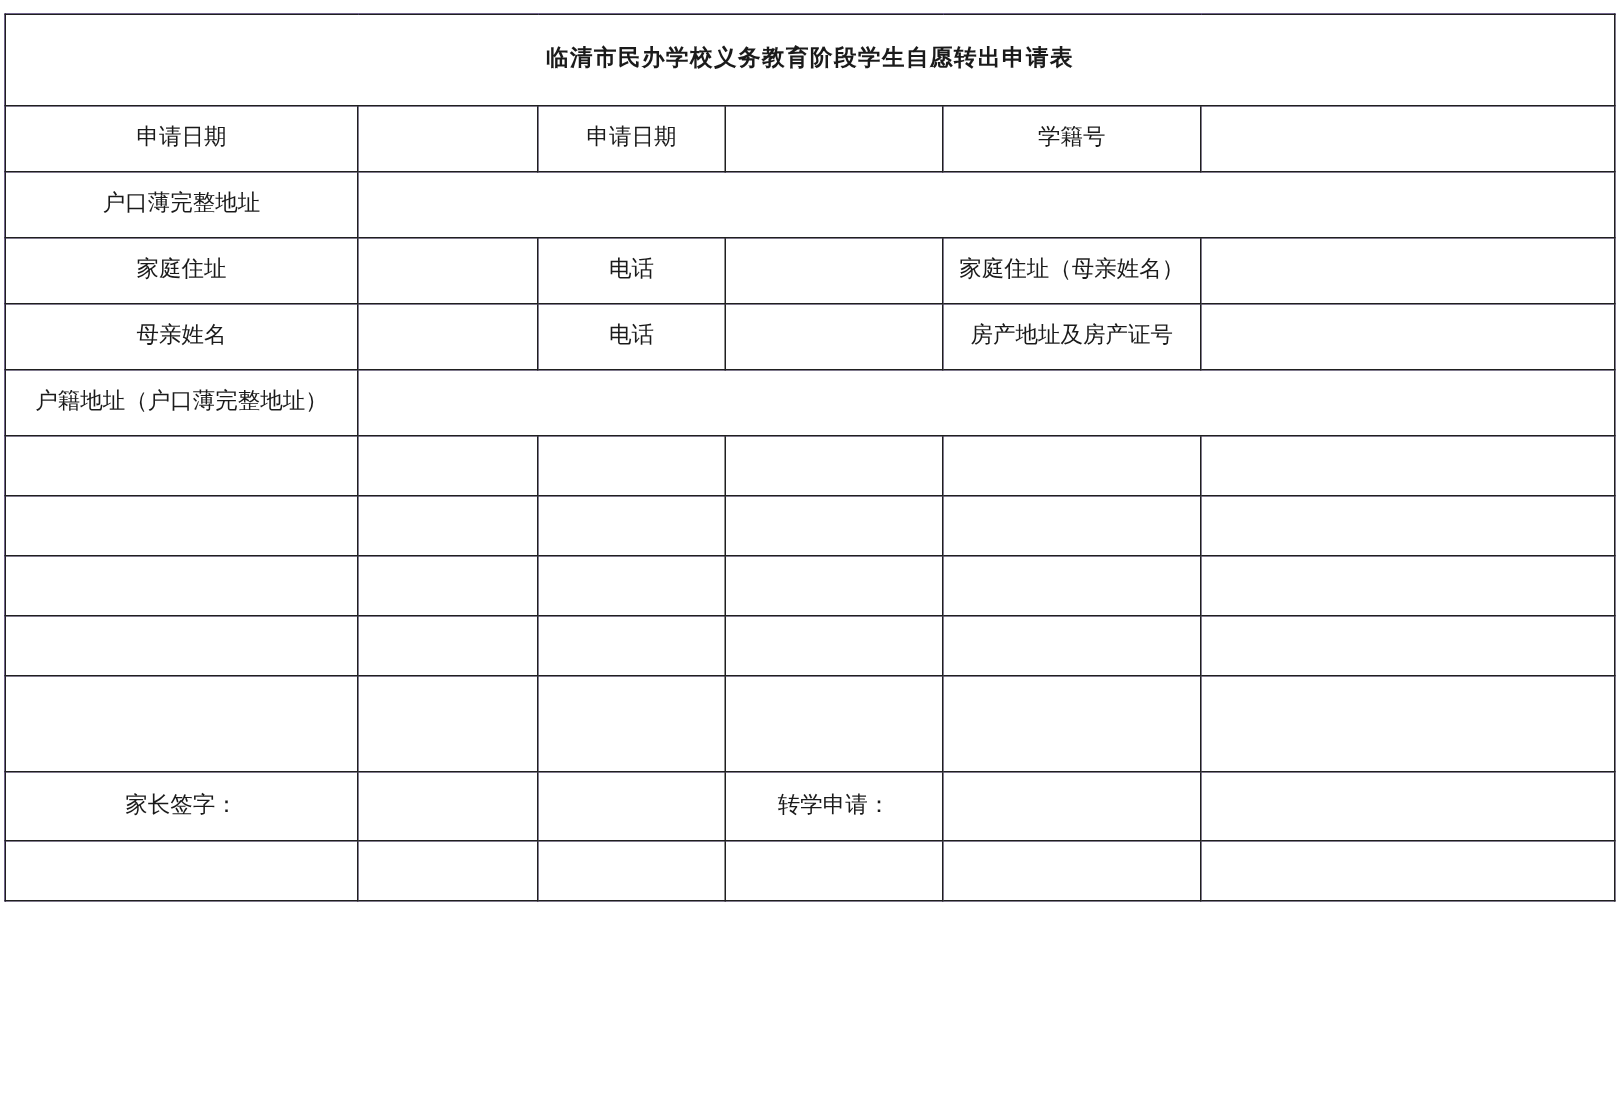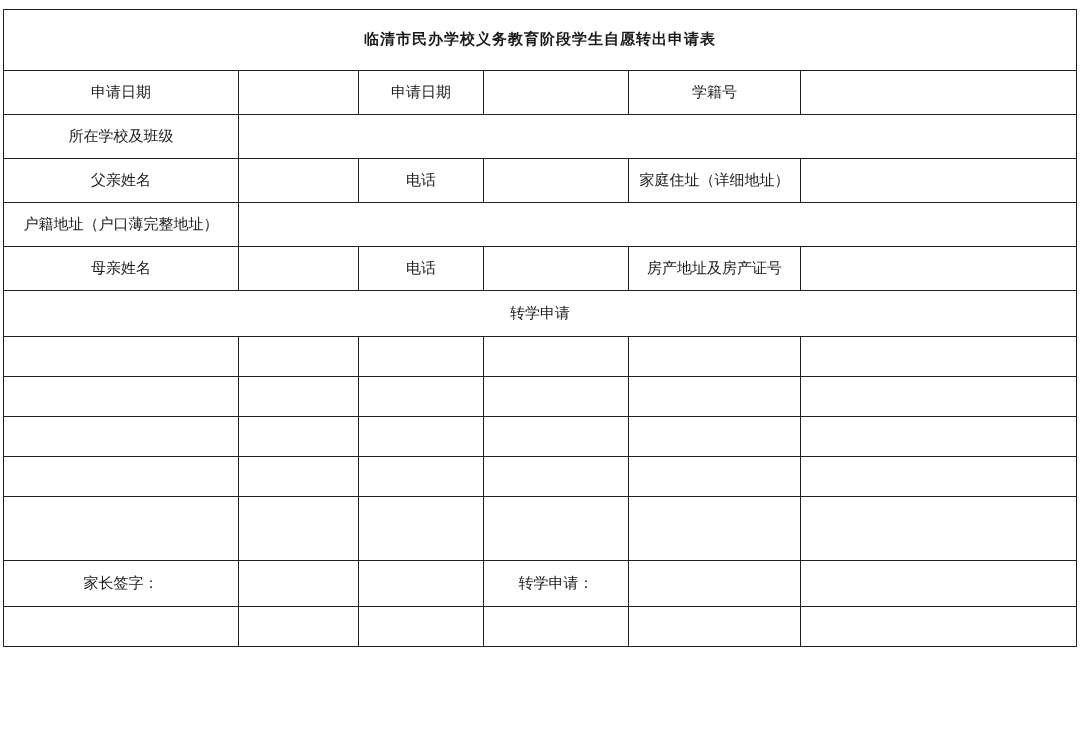--- a/index.html
+++ b/index.html
@@ -85,51 +85,48 @@
       <tr class="row-h">
         <td class="label-cell">申请日期</td>
         <td class="blank-cell"></td>
         <td class="label-cell">申请日期</td>
         <td class="blank-cell"></td>
         <td class="label-cell">学籍号</td>
         <td class="blank-cell"></td>
       </tr>
 
       <tr class="row-h">
-        <td class="label-cell">所在学校及班级</td>
+        <td class="label-cell">户口薄完整地址</td>
         <td class="blank-cell" colspan="5"></td>
       </tr>
 
       <tr class="row-h">
-        <td class="label-cell">父亲姓名</td>
+        <td class="label-cell">家庭住址</td>
         <td class="blank-cell"></td>
         <td class="label-cell">电话</td>
         <td class="blank-cell"></td>
-        <td class="label-cell nowrap">家庭住址（详细地址）</td>
+        <td class="label-cell nowrap">家庭住址（母亲姓名）</td>
         <td class="blank-cell"></td>
-      </tr>
-
-      <tr class="row-h">
-        <td class="label-cell nowrap">户籍地址（户口薄完整地址）</td>
-        <td class="blank-cell" colspan="5"></td>
       </tr>
 
       <tr class="row-h">
         <td class="label-cell">母亲姓名</td>
         <td class="blank-cell"></td>
         <td class="label-cell">电话</td>
         <td class="blank-cell"></td>
         <td class="label-cell nowrap">房产地址及房产证号</td>
         <td class="blank-cell"></td>
       </tr>
 
+      <tr class="row-h">
+        <td class="label-cell nowrap">户籍地址（户口薄完整地址）</td>
+        <td class="blank-cell" colspan="5"></td>
+      </tr>
 
-      <tr class="row-section">
-        <td colspan="6">转学申请</td>
-      </tr>
+
 
       <tr class="row-blank">
         <td></td>
         <td></td>
         <td></td>
         <td></td>
         <td></td>
         <td></td>
       </tr>
       <tr class="row-blank">

